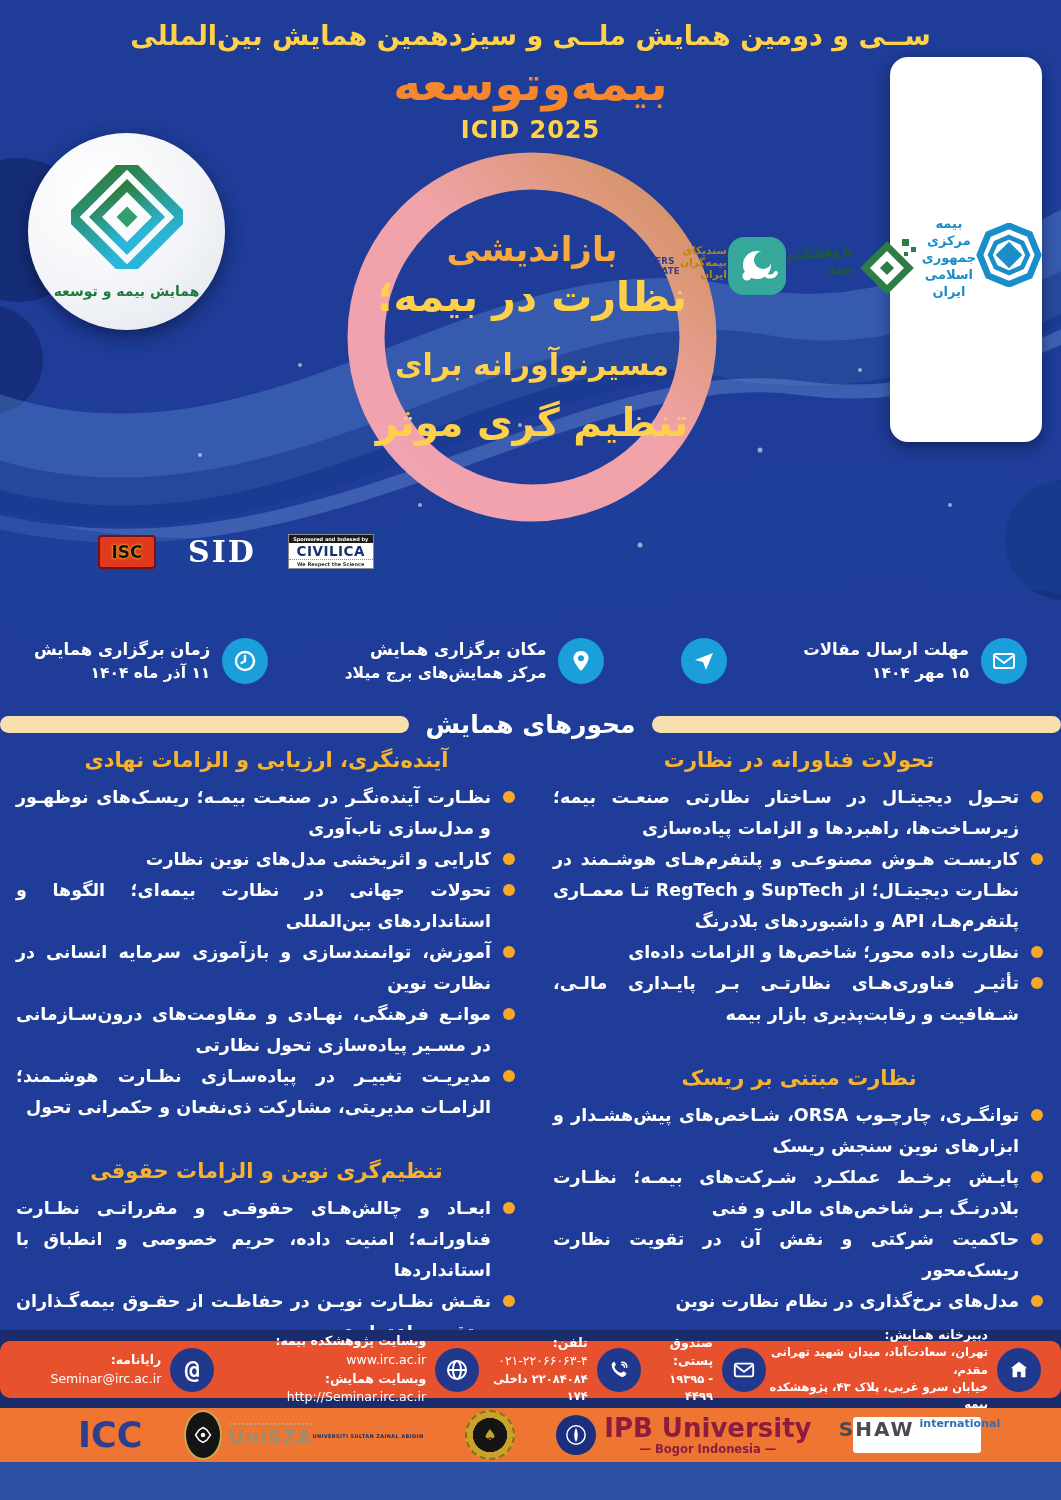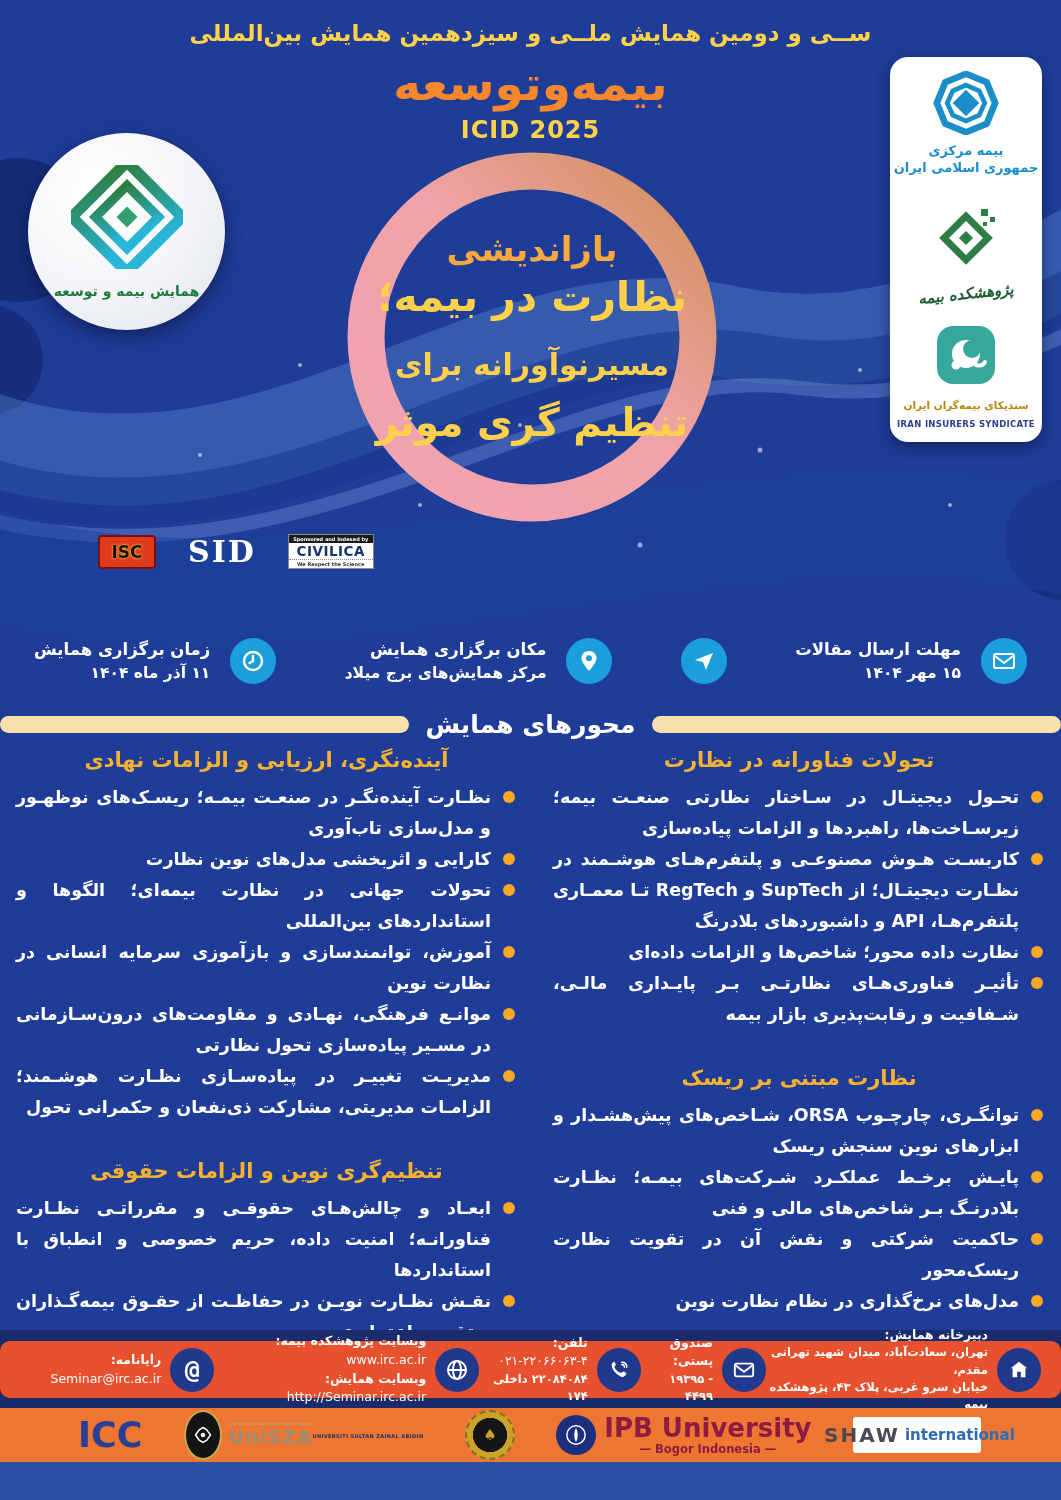--- a/index.html
+++ b/index.html
@@ -8,38 +8,38 @@
     background:#1e3c98;direction:rtl;
     font-family:"DejaVu Sans",sans-serif;
   }
   .abs{position:absolute;}
   .ltr{direction:ltr;unicode-bidi:embed;}
 
   
   #waves{position:absolute;top:120px;left:0;width:1061px;height:560px;z-index:1;pointer-events:none;}
 
   
-  .h-line1{top:20px;left:0;width:100%;text-align:center;color:#ffd24a;font-size:23px;font-weight:800;z-index:5;}
+  .h-line1{top:20px;left:0;width:100%;text-align:center;color:#ffd24a;font-size:27px;font-weight:800;z-index:5;}
   .h-line2{top:56px;left:0;width:100%;text-align:center;color:#f6872c;font-size:47px;font-weight:800;z-index:5;}
   .h-line3{top:116px;left:0;width:100%;text-align:center;color:#ffd24a;font-size:24px;font-weight:800;letter-spacing:1px;z-index:5;}
 
   
   .event-badge{
     left:28px;top:133px;width:197px;height:197px;border-radius:50%;z-index:6;
     background:radial-gradient(circle at 35% 30%,#ffffff 0%,#f2f4f7 55%,#dfe3e9 100%);
     box-shadow:0 6px 18px rgba(0,0,20,.45);
     display:flex;flex-direction:column;align-items:center;justify-content:center;
   }
   .event-badge .label{margin-top:10px;color:#1e7a3f;font-size:14px;font-weight:800;}
 
   
   .sponsor-panel{
     left:890px;top:57px;width:152px;height:385px;background:#fff;border-radius:18px;z-index:6;
     box-shadow:0 5px 14px rgba(0,0,20,.4);
-    display:flex;flex-direction:column;align-items:center;padding-top:14px;box-sizing:border-box;
+    display:flex;flex-direction:row;align-items:center;padding-top:14px;box-sizing:border-box;
   }
   .sp-text1{margin-top:4px;color:#1b8ec9;font-size:13px;font-weight:800;text-align:center;line-height:1.3;}
   .sp-script{margin-top:8px;color:#1d5c33;font-size:15px;font-weight:700;font-style:italic;transform:rotate(-6deg);}
   .sp-fa{margin-top:10px;color:#b8860b;font-size:10.5px;font-weight:800;}
   .sp-en{margin-top:8px;color:#2b3f92;font-size:8.5px;font-weight:800;letter-spacing:.3px;}
   .sp-gap1{margin-top:26px;} .sp-gap2{margin-top:22px;}
 
   
   .theme-ring{left:347px;top:152px;width:370px;height:370px;z-index:4;}
   .theme-ring svg{position:absolute;left:0;top:0;}
@@ -56,21 +56,21 @@
     text-shadow:0 0 3px #ffcf33,0 0 1px #ffcf33;}
   .sid-text{color:#fff;font-family:"DejaVu Serif",serif;font-size:30px;font-weight:700;letter-spacing:2px;}
   .civ-box{width:84px;background:#fff;border:1px solid #8a8a8a;text-align:center;direction:ltr;}
   .civ-top{background:#1a1a1a;color:#fff;font-size:5px;font-weight:700;padding:1px 0;}
   .civ-main{color:#16356b;font-size:13.5px;font-weight:900;letter-spacing:.5px;line-height:1.2;}
   .civ-bot{border-top:1px dotted #888;color:#333;font-size:5px;font-weight:700;padding:1px 0;}
 
   
   .info-row{top:638px;left:0;width:1061px;padding:0 34px;box-sizing:border-box;
     display:flex;justify-content:space-between;align-items:center;z-index:5;}
-  .info-item{display:flex;align-items:center;gap:20px;}
+  .info-item{display:flex;align-items:center;gap:12px;}
   .info-icon{width:46px;height:46px;border-radius:50%;background:#1a9fdb;flex:0 0 auto;
     display:flex;align-items:center;justify-content:center;}
   .info-text{text-align:right;color:#fff;}
   .info-title{font-size:16.5px;font-weight:800;line-height:1.5;}
   .info-value{font-size:15.5px;font-weight:700;line-height:1.4;}
 
   
   .topics-divider{top:710px;left:0;width:1061px;display:flex;align-items:center;gap:16px;z-index:5;}
   .cream-bar{flex:1;height:17px;background:#f7dfae;border-radius:9px;}
   .topics-title{color:#fff;font-size:25px;font-weight:900;white-space:nowrap;}
@@ -112,23 +112,23 @@
   .unisza-sub{margin-top:2px;font-size:5px;font-weight:800;color:#13306b;letter-spacing:.4px;}
   .gold-badge{width:46px;height:46px;border-radius:50%;border:2px dashed #8a6d1f;
     background:radial-gradient(circle,#151515 0 52%,#c9a227 53% 100%);
     display:flex;align-items:center;justify-content:center;color:#c9a227;font-size:15px;}
   .ipb{display:flex;align-items:center;gap:8px;}
   .ipb-circle{width:40px;height:40px;border-radius:50%;background:#1b2f7e;display:flex;align-items:center;justify-content:center;}
   .ipb-txt{display:flex;flex-direction:column;align-items:center;line-height:1;}
   .ipb-name{font-size:26px;font-weight:800;color:#8c1d40;}
   .ipb-sub{font-size:11.5px;font-weight:700;color:#8c1d40;margin-top:3px;}
   .ipb-sub::before{content:"— ";} .ipb-sub::after{content:" —";}
-  .shaw{width:128px;height:36px;background:#fff;border-radius:3px;display:flex;align-items:center;justify-content:center;gap:5px;}
+  .shaw{width:128px;height:36px;background:#fff;border-radius:3px;display:flex;align-items:flex-start;justify-content:center;gap:5px;}
   .shaw-name{font-size:20px;font-weight:800;color:#4a4a52;letter-spacing:2px;}
-  .shaw-sub{font-size:15px;font-weight:700;color:#2e6db4;}
+  .shaw-sub{font-size:11px;font-weight:700;color:#2e6db4;}
 
   .bottom-strip{top:1462px;left:0;width:1061px;height:38px;background:#2c4fa3;z-index:6;}
 </style>
 </head>
 <body>
 
 <div id="poster">
 
   <svg id="waves" viewBox="0 0 1061 560" aria-hidden="true">
     <circle cx="18" cy="110" r="72" fill="rgba(10,25,80,0.45)"></circle>

